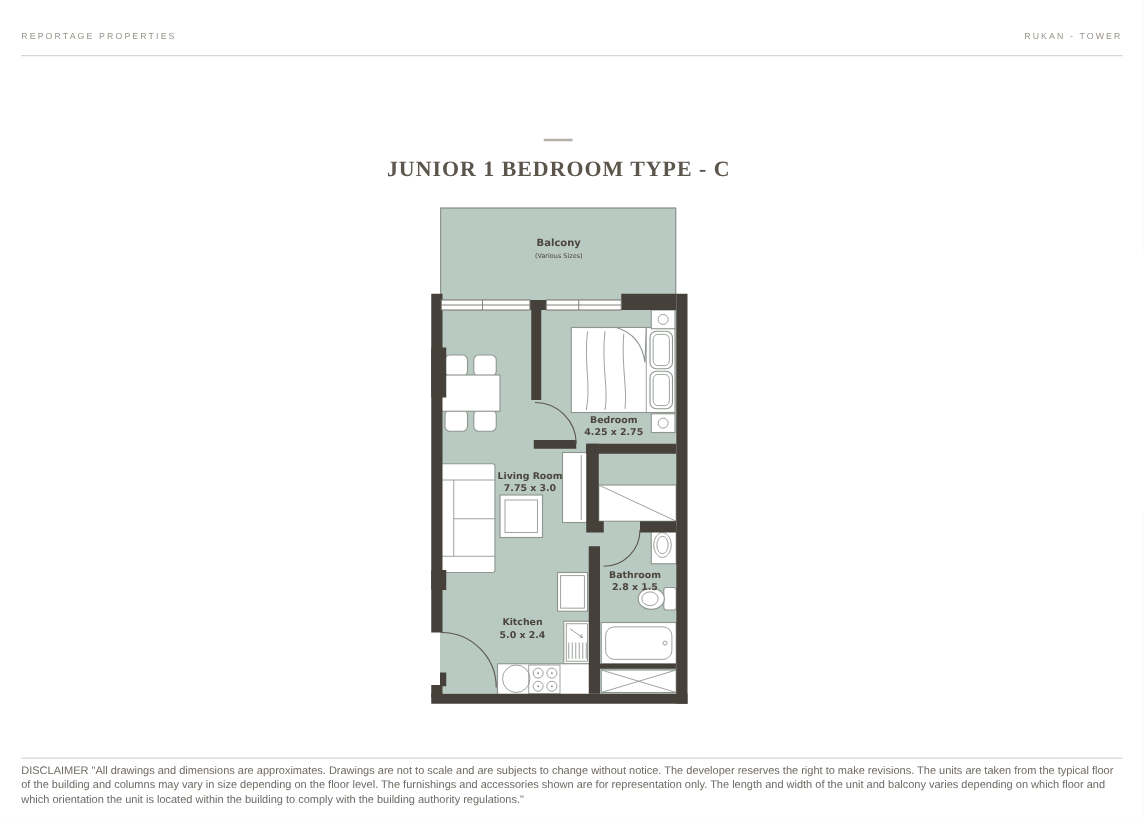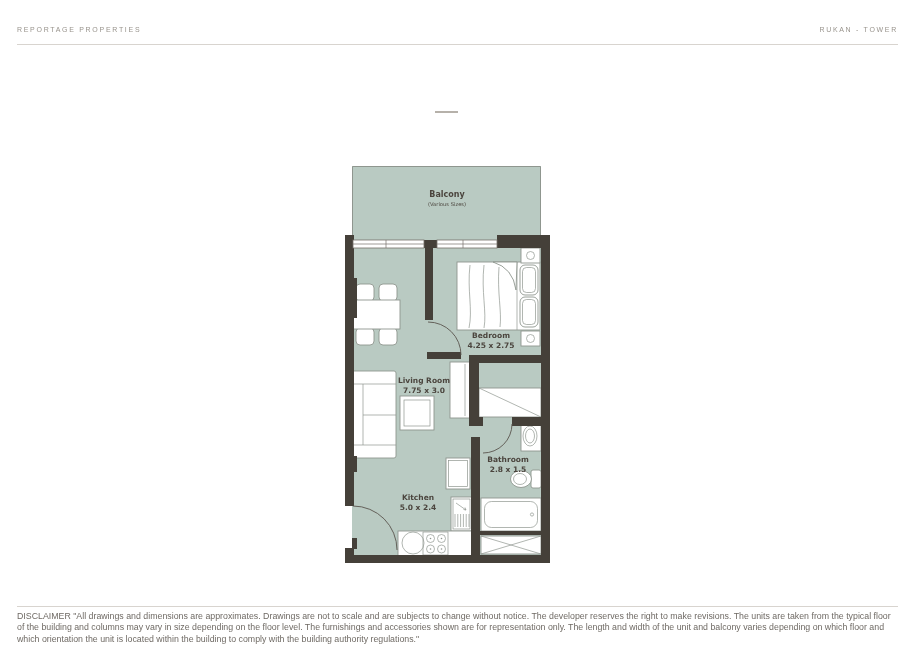--- a/index.html
+++ b/index.html
@@ -37,20 +37,21 @@
 
 <div class="page">
 
   <div class="hdr">
     <span>REPORTAGE PROPERTIES</span>
     <span>RUKAN - TOWER</span>
   </div>
   <div class="rule rule-top"></div>
 
   <div class="title-dash"></div>
+  <h1 class="title">JUNIOR 1 BEDROOM TYPE - C</h1>
 
   <svg class="plan" width="915" height="655" viewBox="0 0 915 655">
 
     <g>
       <rect class="floor" x="352" y="166" width="189" height="74"></rect>
       <path class="balc-border" d="M352.5 240 L352.5 166.5 L540.5 166.5 L540.5 240"></path>
     </g>
     <rect class="floor" x="352" y="248" width="189" height="307"></rect>
 
     <g>

